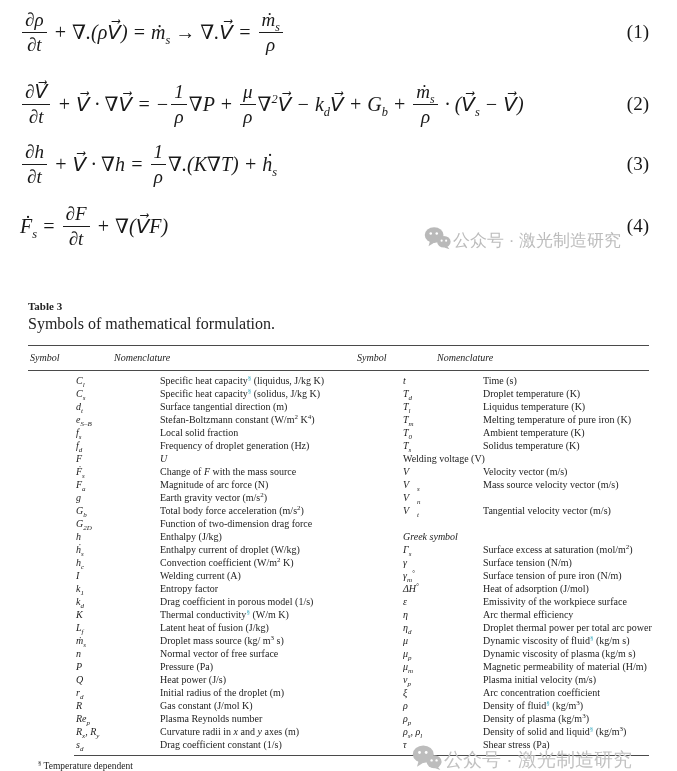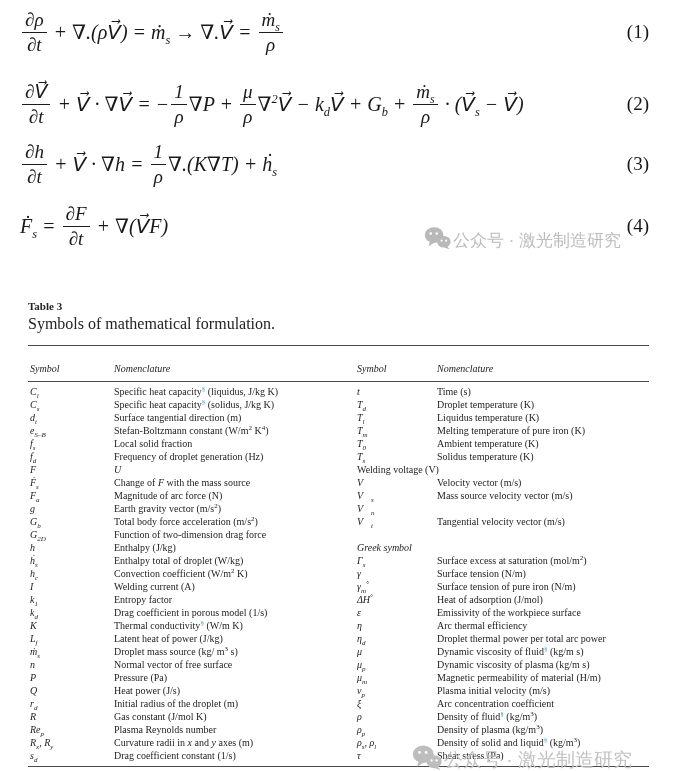--- a/index.html
+++ b/index.html
@@ -22,22 +22,22 @@
   .eq-no{position:absolute;right:28px;top:50%;transform:translateY(-50%);
          font-style:normal;font-size:19px;color:#161616;z-index:2;}
   .equation sub,.equation sup{font-size:62%;line-height:0;}
 
   
   #table{position:absolute;left:28px;top:300px;width:621px;color:#232323;}
   .tbl-title{font-size:11px;font-weight:bold;margin:0 0 3px 0;}
   .tbl-caption{font-size:16px;margin:0 0 12px 0;}
   .thead{display:grid;grid-template-columns:84px 243px 80px auto;
          border-top:1.3px solid #4a4a4a;border-bottom:1.3px solid #4a4a4a;
-         padding:17px 0 7px 2px;font-style:italic;font-size:10px;}
-  .tbody{padding:3px 0 4px 2px;border-bottom:1.3px solid #4a4a4a;}
+         padding:6px 0 7px 2px;font-style:italic;font-size:10px;}
+  .tbody{padding:3px 0 4px 2px;border-bottom:1.3px solid #4a4a4a;margin-left:46px;}
   .row{display:grid;grid-template-columns:84px 243px 80px auto;font-size:10px;line-height:13px;}
   .cell{white-space:nowrap;overflow:visible;}
   .sym{font-style:italic;}
   .tbody sub,.tbody sup,.thead sub,.thead sup{font-size:70%;line-height:0;}
   .mk{color:#3badc2;font-size:68%;}
   .footnote{font-size:9.5px;margin-top:5px;padding-left:10px;}
   .footnote sup{font-size:70%;line-height:0;}
 
   
   .wm{position:absolute;display:flex;align-items:center;gap:2px;z-index:0;
@@ -168,21 +168,21 @@
           <span class="cell"></span>
         </div>
         <div class="row">
           <span class="cell sym">h</span>
           <span class="cell">Enthalpy (J/kg)</span>
           <span class="cell sym">Greek symbol</span>
           <span class="cell"></span>
         </div>
         <div class="row">
           <span class="cell sym">ḣ<sub>s</sub></span>
-          <span class="cell">Enthalpy total of droplet (W/kg)</span>
+          <span class="cell">Enthalpy current of droplet (W/kg)</span>
           <span class="cell sym">Γ<sub>s</sub></span>
           <span class="cell">Surface excess at saturation (mol/m<sup>2</sup>)</span>
         </div>
         <div class="row">
           <span class="cell sym">h<sub>c</sub></span>
           <span class="cell">Convection coefficient (W/m<sup>2</sup> K)</span>
           <span class="cell sym">γ</span>
           <span class="cell">Surface tension (N/m)</span>
         </div>
         <div class="row">
@@ -204,21 +204,21 @@
           <span class="cell">Emissivity of the workpiece surface</span>
         </div>
         <div class="row">
           <span class="cell sym">K</span>
           <span class="cell">Thermal conductivity<sup class="mk">§</sup> (W/m K)</span>
           <span class="cell sym">η</span>
           <span class="cell">Arc thermal efficiency</span>
         </div>
         <div class="row">
           <span class="cell sym">L<sub>f</sub></span>
-          <span class="cell">Latent heat of power (J/kg)</span>
+          <span class="cell">Latent heat of fusion (J/kg)</span>
           <span class="cell sym">η<sub>d</sub></span>
           <span class="cell">Droplet thermal power per total arc power</span>
         </div>
         <div class="row">
           <span class="cell sym">ṁ<sub>s</sub></span>
           <span class="cell">Droplet mass source (kg/ m<sup>3</sup> s)</span>
           <span class="cell sym">μ</span>
           <span class="cell">Dynamic viscosity of fluid<sup class="mk">§</sup> (kg/m s)</span>
         </div>
         <div class="row">

